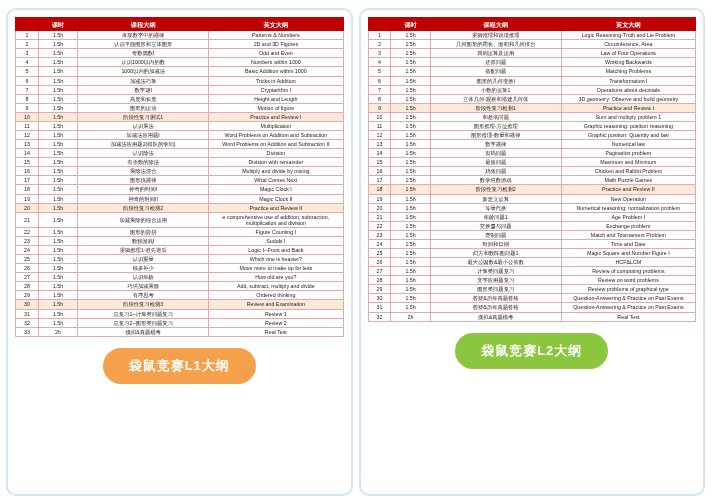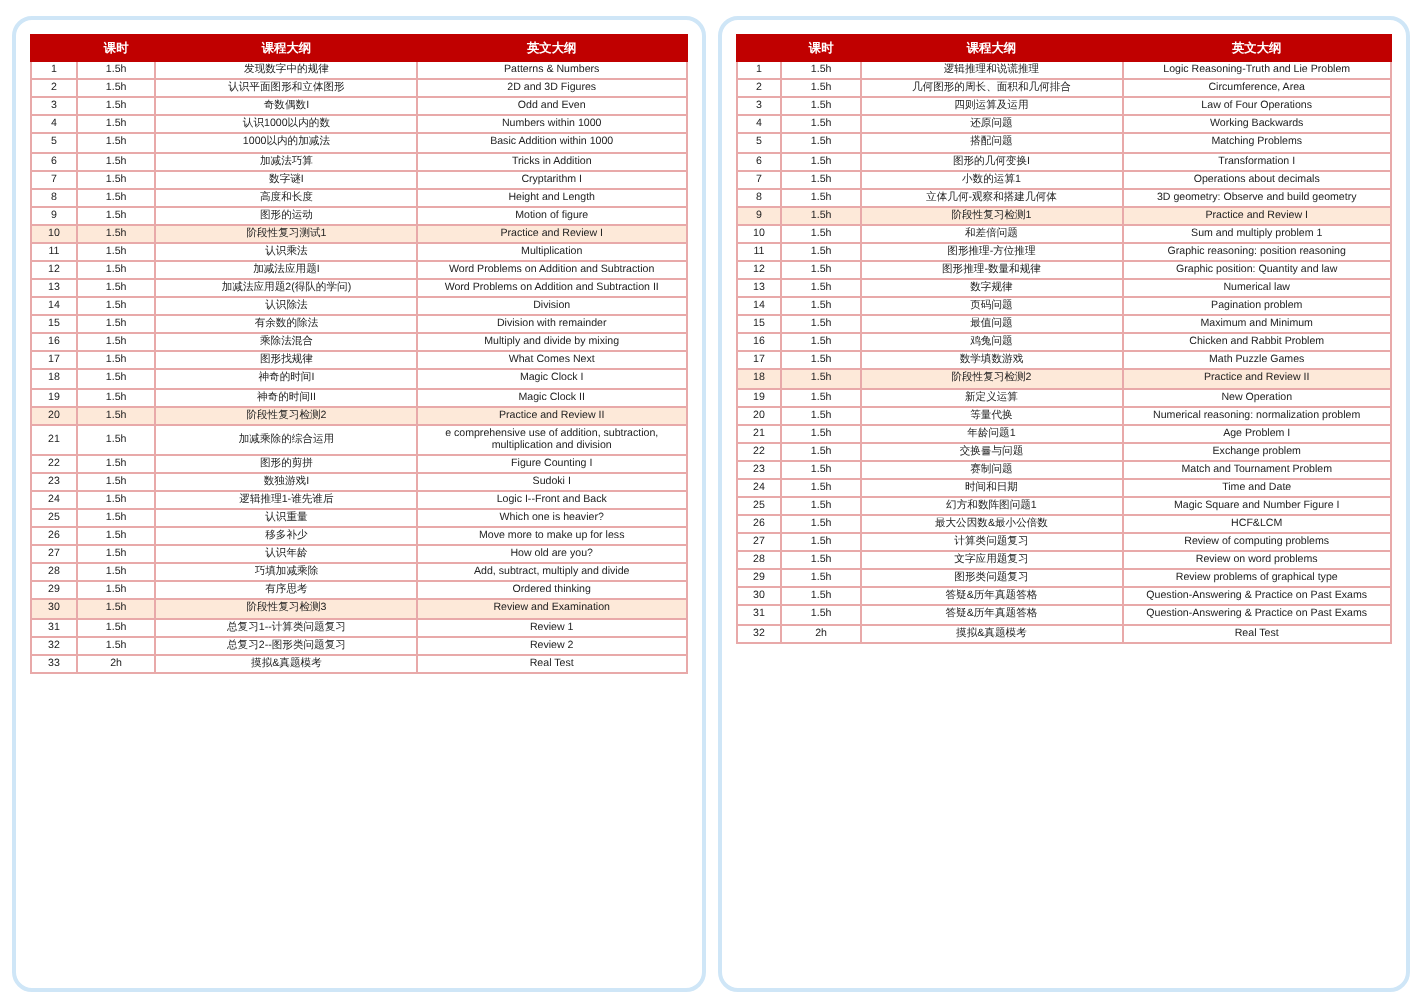--- a/index.html
+++ b/index.html
@@ -292,20 +292,21 @@
             </tr>
             <tr>
               <td>33</td>
               <td>2h</td>
               <td>摸拟&amp;真题模考</td>
               <td>Real Test</td>
             </tr>
           </tbody>
       </table>
     </div>
+    <div class="btn btn-l1">袋鼠竞赛L1大纲</div>
   </div>
 
   <div class="panel">
     <div class="tbl-wrap">
       <table>
         <colgroup>
             <col class="c-no">
             <col class="c-hr">
             <col class="c-cn">
             <col class="c-en">
@@ -507,15 +508,16 @@
             </tr>
             <tr>
               <td>32</td>
               <td>2h</td>
               <td>摸拟&amp;真题模考</td>
               <td>Real Test</td>
             </tr>
           </tbody>
       </table>
     </div>
+    <div class="btn btn-l2">袋鼠竞赛L2大纲</div>
   </div>
 
 </div>
 
 </body></html>

